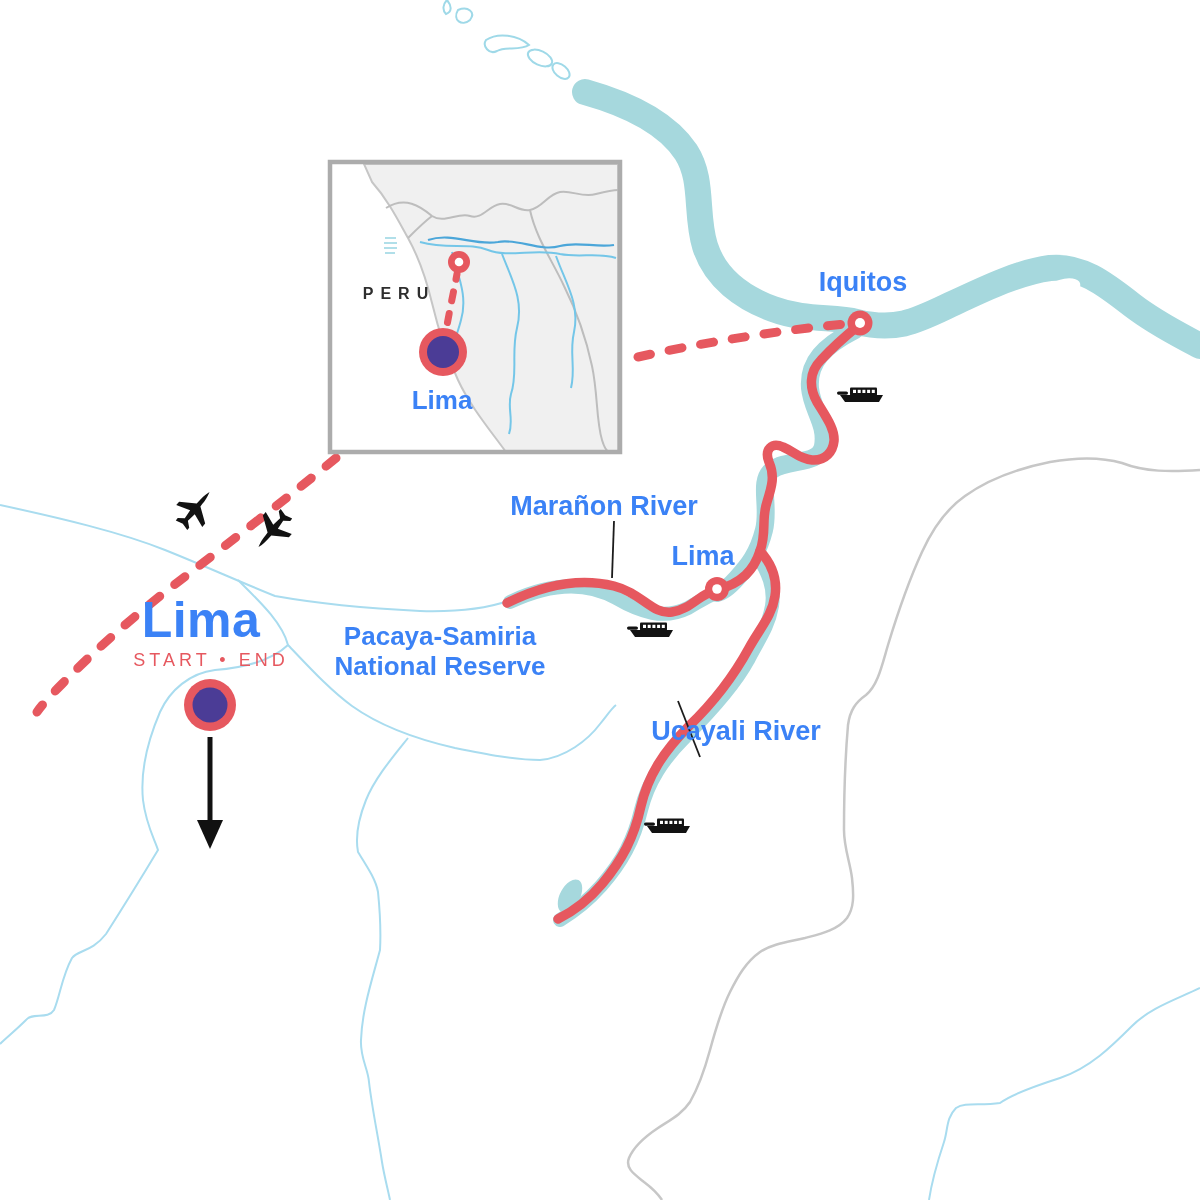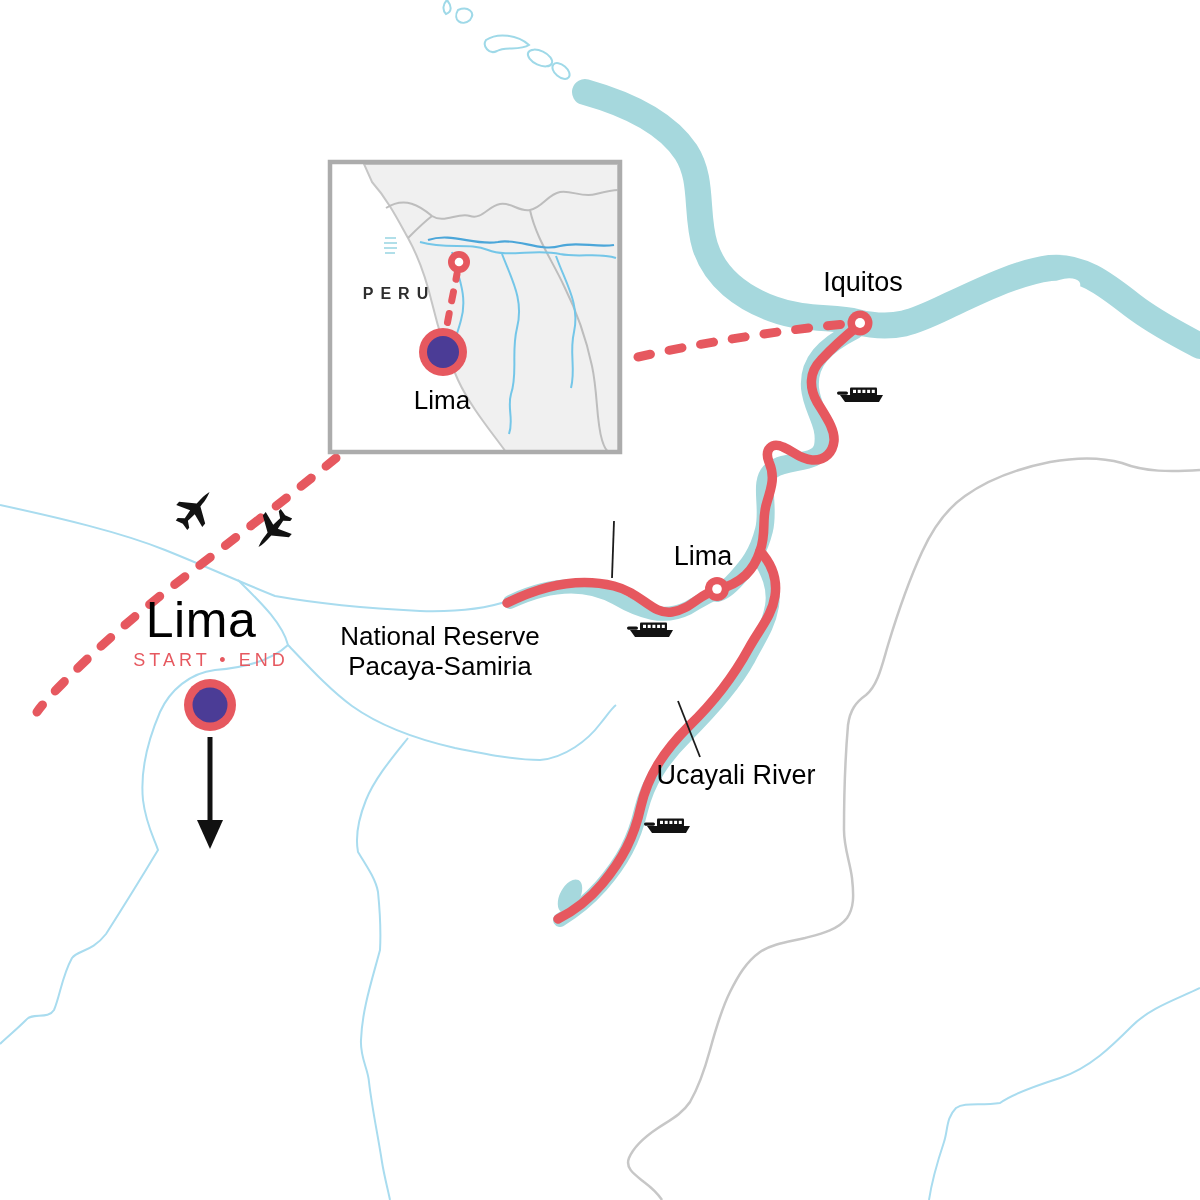--- a/index.html
+++ b/index.html
@@ -3,21 +3,21 @@
 <meta charset="utf-8">
 <style>
   html,body{margin:0;padding:0;background:#ffffff;}
   #stage{
     position:relative;width:1200px;height:1200px;overflow:hidden;
     background:#ffffff;font-family:"Liberation Sans",sans-serif;
   }
   #basemap{position:absolute;left:0;top:0;}
   .lbl{
     position:absolute;transform:translate(-50%,-50%);
-    color:#000000;font-weight:400;white-space:nowrap;line-height:1.15;
+    color:#3b82f6;font-weight:700;white-space:nowrap;line-height:1.15;
   }
   .lbl-city{font-size:27px;}
   .lbl-river{font-size:27px;}
   .lbl-reserve{font-size:26px;text-align:center;}
   .lbl-start-city{font-size:50px;letter-spacing:.5px;}
   .lbl-startend{font-size:18px;font-weight:400;color:#E6585F;letter-spacing:4px;}
   .lbl-peru{font-size:16px;font-weight:600;color:#2e2e2e;letter-spacing:7px;}
   .lbl-inset-city{font-size:26px;}
 </style>
 </head>
@@ -142,23 +142,24 @@
           <circle cx="443" cy="352" r="24" fill="#E6585F"></circle>
             <circle cx="443" cy="352" r="16" fill="#4B3C96"></circle>
         </g>
       </g>
       <rect x="330" y="162" width="290" height="290" fill="none" stroke="#ACACAC" stroke-width="4.5"></rect>
     </g>
   </svg>
 
   <div class="lbl lbl-city" style="left:863px;top:283px;">Iquitos</div>
   <div class="lbl lbl-city" style="left:703px;top:557px;">Lima</div>
-  <div class="lbl lbl-river" style="left:736px;top:776px;">Ucayali River</div>
+  <div class="lbl lbl-river" style="left:604px;top:507px;">Marañon River</div>
+  <div class="lbl lbl-river" style="left:736px;top:732px;">Ucayali River</div>
   <div class="lbl lbl-reserve" style="left:440px;top:652px;">
+    <div>Pacaya-Samiria</div>
     <div>National Reserve</div>
-    <div>Pacaya-Samiria</div>
   </div>
   <div class="lbl lbl-start-city" style="left:201px;top:621px;">Lima</div>
   <div class="lbl lbl-startend" style="left:211px;top:660px;">START • END</div>
   <div class="lbl lbl-peru" style="left:399px;top:294px;">PERU</div>
   <div class="lbl lbl-inset-city" style="left:442px;top:401px;">Lima</div>
 
 </div>
 
 </body></html>

